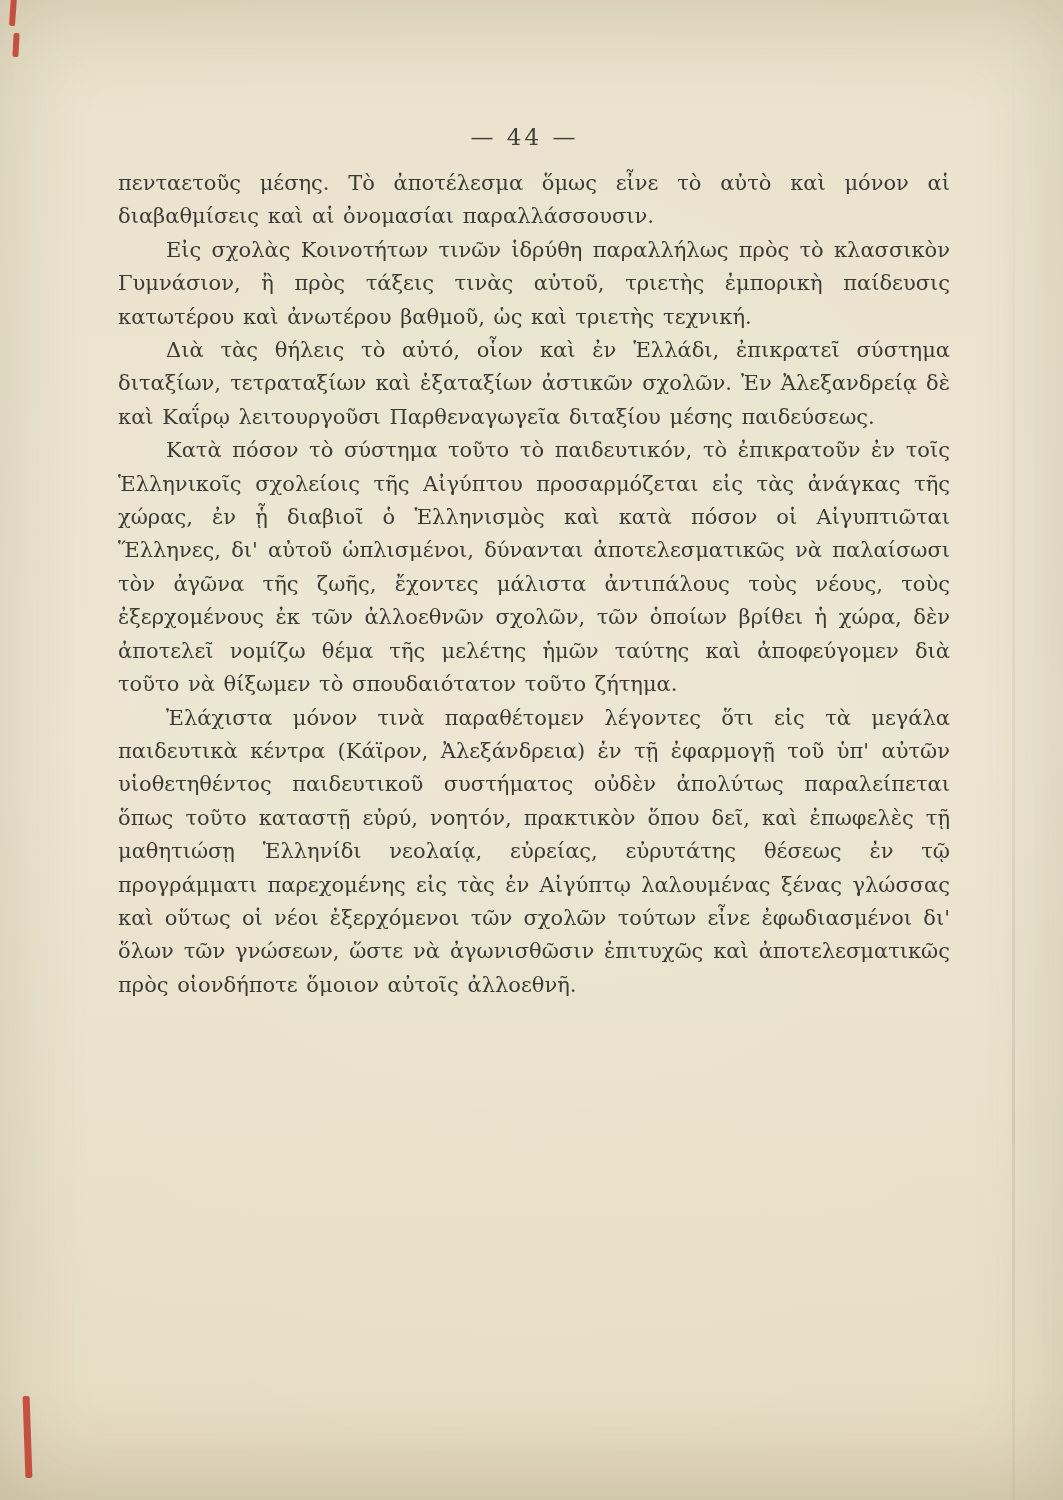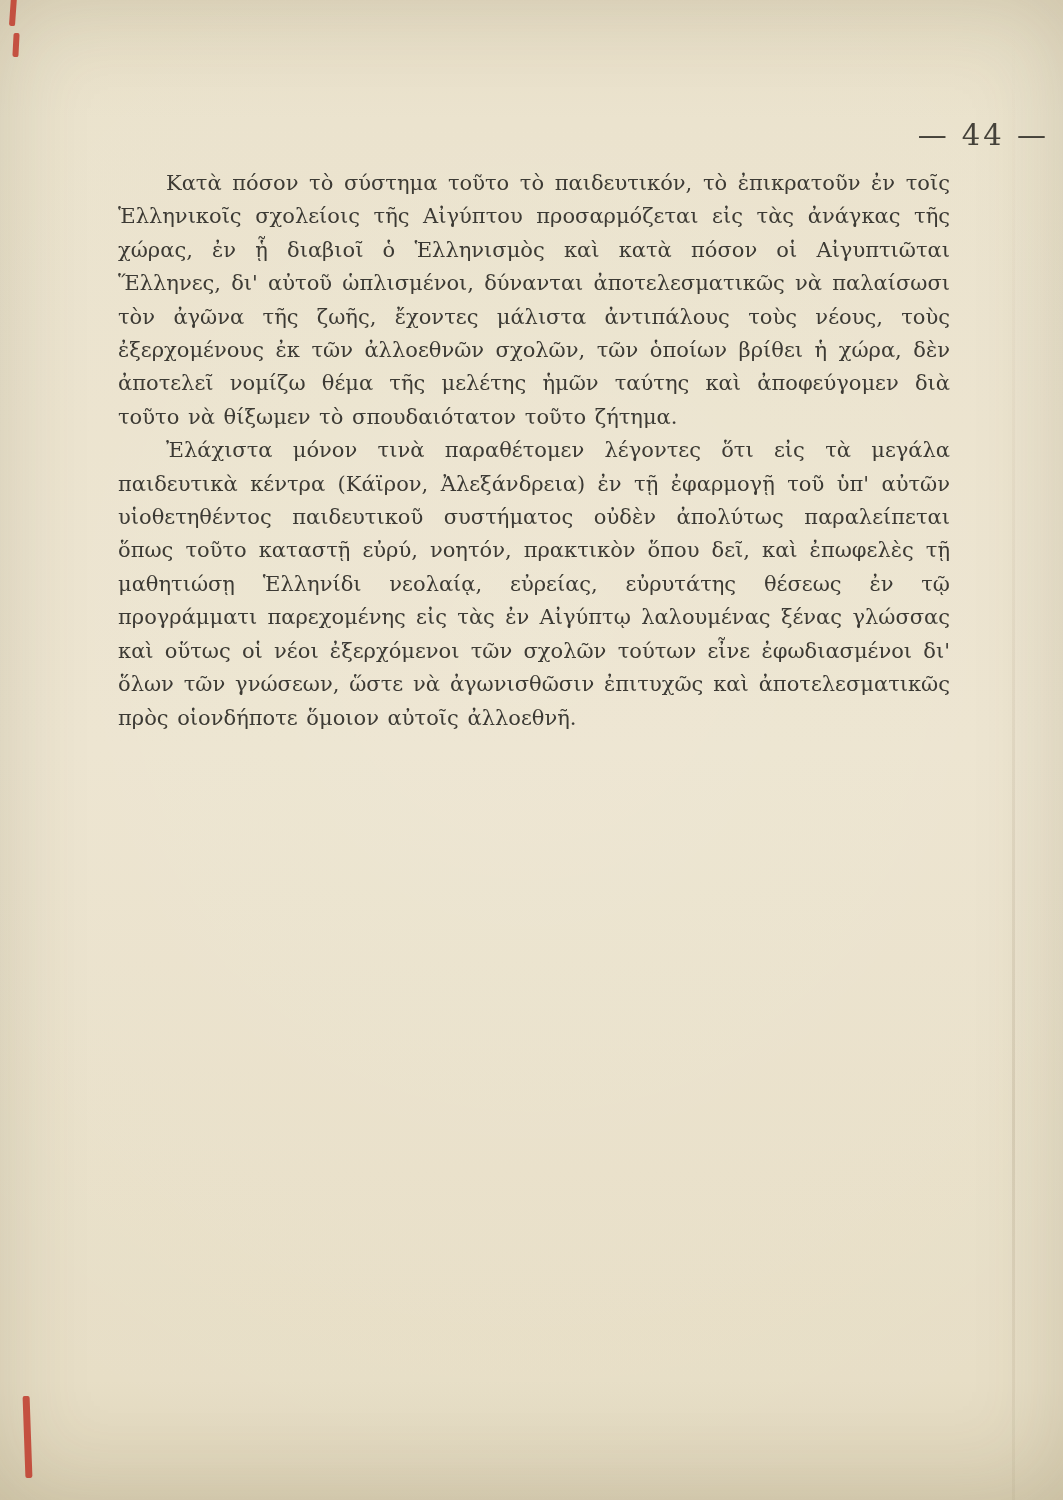--- a/index.html
+++ b/index.html
@@ -23,25 +23,25 @@
   .edge-shadow-right {
     position: absolute;
     top: 0;
     right: 48px;
     width: 3px;
     height: 100%;
     background: linear-gradient(180deg, rgba(0,0,0,0) 0%, rgba(90,75,40,0.05) 40%, rgba(90,75,40,0.12) 75%, rgba(90,75,40,0.05) 100%);
   }
   .page-number {
     position: absolute;
-    top: 118px;
+    top: 124px;
     left: 0;
     right: 14px;
-    text-align: right;
-    font-size: 29px;
+    text-align: center;
+    font-size: 23px;
     letter-spacing: 3px;
     color: #45423a;
   }
   .text-block {
     position: absolute;
     top: 167px;
     left: 118px;
     width: 832px;
     font-size: 21px;
     line-height: 33.4px;
@@ -90,17 +90,20 @@
 
   <div class="edge-shadow-right"></div>
 
   <div class="red-mark mark-top-1"></div>
   <div class="red-mark mark-top-2"></div>
   <div class="red-mark mark-bottom"></div>
 
   <div class="page-number">— 44 —</div>
 
   <div class="text-block">
+    <p class="para first">πενταετοῦς μέσης. Τὸ ἀποτέλεσμα ὅμως εἶνε τὸ αὐτὸ καὶ μόνον αἱ διαβαθμίσεις καὶ αἱ ὀνομασίαι παραλλάσσουσιν.</p>
+    <p class="para">Εἰς σχολὰς Κοινοτήτων τινῶν ἱδρύθη παραλλήλως πρὸς τὸ κλασσικὸν Γυμνάσιον, ἢ πρὸς τάξεις τινὰς αὐτοῦ, τριετὴς ἐμπορικὴ παίδευσις κατωτέρου καὶ ἀνωτέρου βαθμοῦ, ὡς καὶ τριετὴς τεχνική.</p>
+    <p class="para">Διὰ τὰς θήλεις τὸ αὐτό, οἷον καὶ ἐν Ἑλλάδι, ἐπικρατεῖ σύστημα διταξίων, τετραταξίων καὶ ἑξαταξίων ἀστικῶν σχολῶν. Ἐν Ἀλεξανδρείᾳ δὲ καὶ Καΐρῳ λειτουργοῦσι Παρθεναγωγεῖα διταξίου μέσης παιδεύσεως.</p>
     <p class="para">Κατὰ πόσον τὸ σύστημα τοῦτο τὸ παιδευτικόν, τὸ ἐπικρατοῦν ἐν τοῖς Ἑλληνικοῖς σχολείοις τῆς Αἰγύπτου προσαρμόζεται εἰς τὰς ἀνάγκας τῆς χώρας, ἐν ᾗ διαβιοῖ ὁ Ἑλληνισμὸς καὶ κατὰ πόσον οἱ Αἰγυπτιῶται Ἕλληνες, δι' αὐτοῦ ὡπλισμένοι, δύνανται ἀποτελεσματικῶς νὰ παλαίσωσι τὸν ἀγῶνα τῆς ζωῆς, ἔχοντες μάλιστα ἀντιπάλους τοὺς νέους, τοὺς ἐξερχομένους ἐκ τῶν ἀλλοεθνῶν σχολῶν, τῶν ὁποίων βρίθει ἡ χώρα, δὲν ἀποτελεῖ νομίζω θέμα τῆς μελέτης ἡμῶν ταύτης καὶ ἀποφεύγομεν διὰ τοῦτο νὰ θίξωμεν τὸ σπουδαιότατον τοῦτο ζήτημα.</p>
     <p class="para">Ἐλάχιστα μόνον τινὰ παραθέτομεν λέγοντες ὅτι εἰς τὰ μεγάλα παιδευτικὰ κέντρα (Κάϊρον, Ἀλεξάνδρεια) ἐν τῇ ἐφαρμογῇ τοῦ ὑπ' αὐτῶν υἱοθετηθέντος παιδευτικοῦ συστήματος οὐδὲν ἀπολύτως παραλείπεται ὅπως τοῦτο καταστῇ εὐρύ, νοητόν, πρακτικὸν ὅπου δεῖ, καὶ ἐπωφελὲς τῇ μαθητιώσῃ Ἑλληνίδι νεολαίᾳ, εὐρείας, εὐρυτάτης θέσεως ἐν τῷ προγράμματι παρεχομένης εἰς τὰς ἐν Αἰγύπτῳ λαλουμένας ξένας γλώσσας καὶ οὕτως οἱ νέοι ἐξερχόμενοι τῶν σχολῶν τούτων εἶνε ἐφωδιασμένοι δι' ὅλων τῶν γνώσεων, ὥστε νὰ ἀγωνισθῶσιν ἐπιτυχῶς καὶ ἀποτελεσματικῶς πρὸς οἱονδήποτε ὅμοιον αὐτοῖς ἀλλοεθνῆ.</p>
   </div>
 
 </div>
 
 </body></html>

